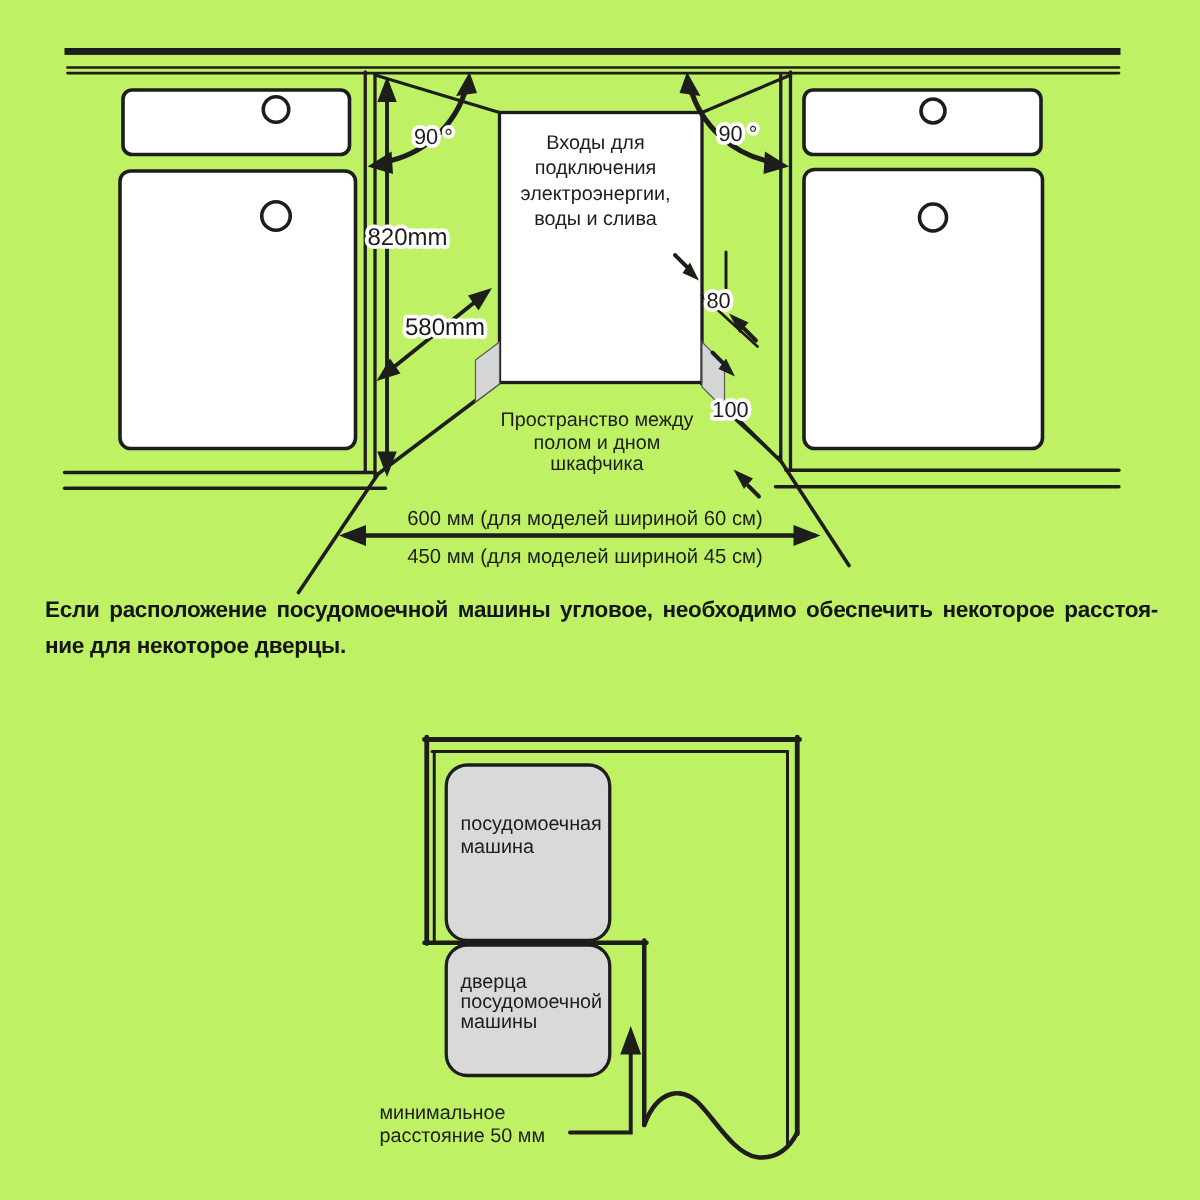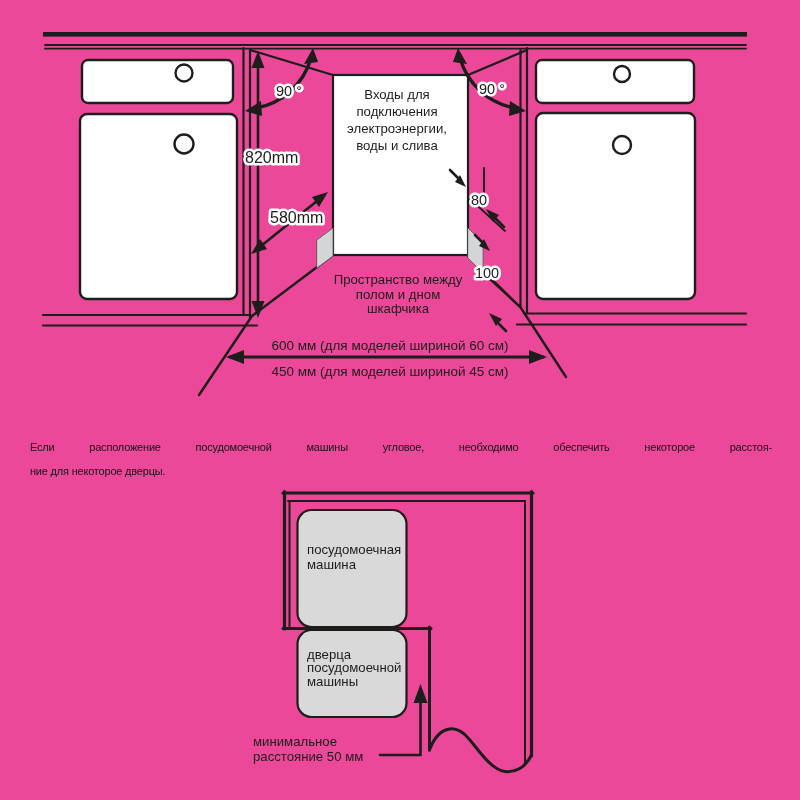--- a/index.html
+++ b/index.html
@@ -1,33 +1,33 @@
 <!DOCTYPE html>
 <html><head>
 <meta charset="utf-8">
 <style>
   html,body { margin:0; padding:0; background:#ffffff; }
   .page {
-    position:relative; width:800px; height:800px; background:#ec4899;
+    position:relative; width:800px; height:800px; background:#bef264;
     font-family:"Liberation Sans","DejaVu Sans",sans-serif; overflow:hidden;
   }
   svg { position:absolute; left:0; top:0; }
   svg text {
     font-family:"Liberation Sans","DejaVu Sans",sans-serif;
     fill:#1d1d1b;
   }
   .lbl13  { font-size:13.2px; }
   .lbl135 { font-size:13.5px; }
   .lbl14  { font-size:14.5px; }
   .lbl16  { font-size:16px; }
   .halo { paint-order:stroke; stroke:#ffffff; stroke-width:5px; stroke-linejoin:round; }
   .body-text {
-    position:absolute; left:30px; top:435px; width:742px;
-    font-size:11px; line-height:24px; color:#151515;
-    letter-spacing:-0.2px; font-weight:400;
+    position:absolute; left:30px; top:395px; width:742px;
+    font-size:15px; line-height:24px; color:#151515;
+    letter-spacing:-0.2px; font-weight:700;
   }
   .body-line1 { text-align:justify; text-align-last:justify; white-space:nowrap-off; }
 </style>
 </head>
 <body>
 
 <div class="page">
 
 <svg width="800" height="800" viewBox="0 0 800 800">
 

